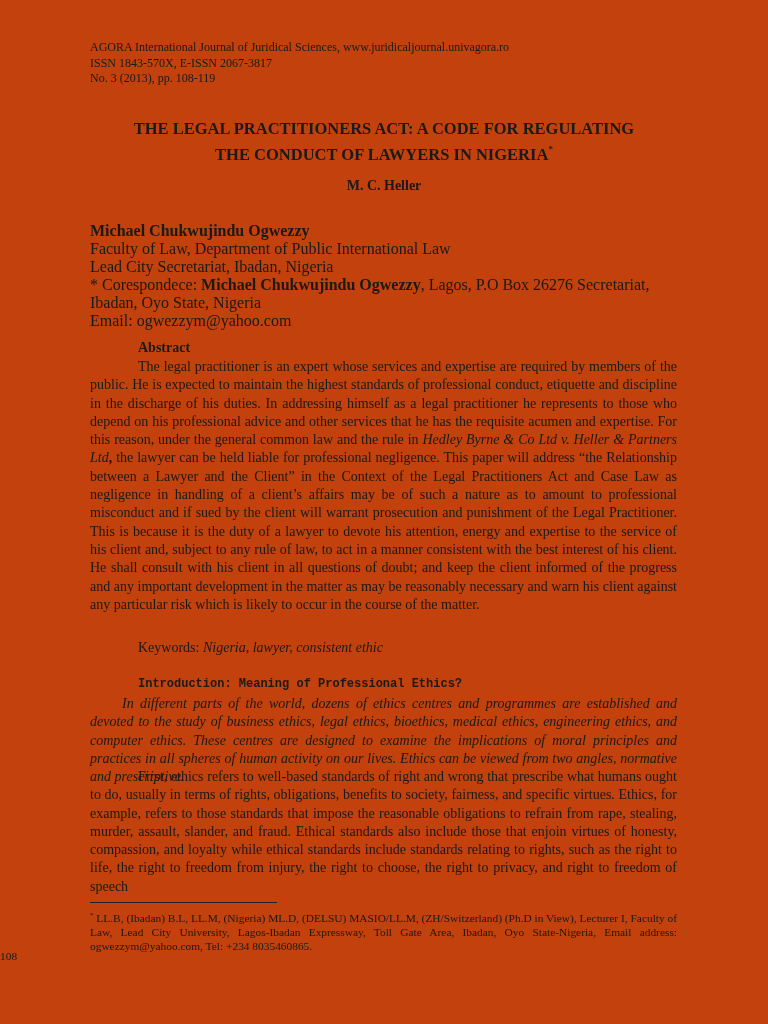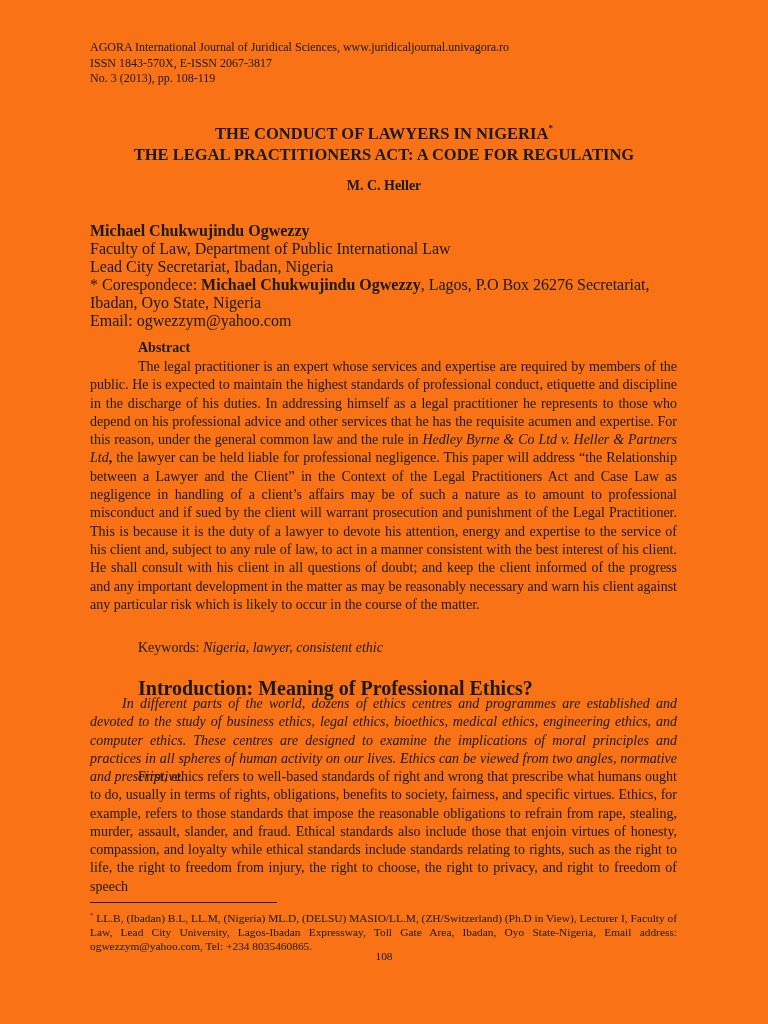--- a/index.html
+++ b/index.html
@@ -1,60 +1,60 @@
 <!DOCTYPE html>
 <html><head>
 <meta charset="utf-8">
 <style>
   html, body { margin: 0; padding: 0; background: #ffffff; }
   body {
     width: 768px; height: 1024px; overflow: hidden; position: relative;
     font-family: "Liberation Serif", "DejaVu Serif", serif;
     color: #1a1a1a;
   }
-  .page { position: absolute; left: 0; top: 0; width: 768px; height: 1024px; background: #f97316; }
+  .page { position: absolute; left: 0; top: 0; width: 768px; height: 1024px; background: #c2410c; }
   .abs { position: absolute; }
   .journal-header { left: 90px; top: 40px; font-size: 12px; line-height: 15.5px; }
   .title { left: 60px; width: 648px; top: 118px; text-align: center; font-weight: bold; font-size: 16.5px; line-height: 21px; }
   .title sup { font-size: 9px; vertical-align: 8px; font-weight: bold; }
   .byline { left: 60px; width: 648px; top: 178px; text-align: center; font-weight: bold; font-size: 14px; }
   .affil { left: 90px; top: 222px; font-size: 16px; line-height: 18px; width: 600px; }
   .affil .name { font-weight: bold; }
   .text-block { left: 90px; width: 587px; font-size: 14px; line-height: 18.3px; text-align: justify; }
   .abstract-head { left: 138px; top: 340px; font-size: 14px; font-weight: bold; }
   .abstract-body { top: 358px; }
   .indent { text-indent: 48px; }
   .keywords { left: 138px; top: 640px; font-size: 14px; }
   .keywords b { font-weight: normal; }
   .keywords i { font-style: italic; }
-  .intro-head { left: 138px; top: 677px; font-size: 20px; font-weight: bold; }
+  .intro-head { left: 138px; top: 677px; font-size: 12px; font-weight: bold; font-family: Liberation Mono, monospace; }
   .intro-italic { top: 695px; font-style: italic; }
   .intro-italic.indent2 { text-indent: 32px; }
   .para2 { top: 768px; }
   .rule { left: 90px; top: 902px; width: 187px; height: 1px; background: #222; }
   .footnote { left: 90px; top: 908px; width: 587px; font-size: 11.4px; line-height: 14px; text-align: justify; }
   .footnote sup { font-size: 7px; vertical-align: 5px; }
-  .page-number { left: 0; width: 768px; top: 950px; text-align: center; font-size: 11.4px; }
+  .page-number { left: 0; width: 768px; top: 950px; text-align: left; font-size: 11.4px; }
   em { font-style: italic; }
   strong { font-weight: bold; }
 </style>
 </head>
 <body>
 
 <div class="page">
 
   <div class="abs journal-header">
     <div>AGORA International Journal of Juridical Sciences, www.juridicaljournal.univagora.ro</div>
     <div>ISSN 1843-570X, E-ISSN 2067-3817</div>
     <div>No. 3 (2013), pp. 108-119</div>
   </div>
 
   <div class="abs title">
+    <div>THE LEGAL PRACTITIONERS ACT: A CODE FOR REGULATING</div>
     <div><span>THE CONDUCT OF LAWYERS IN NIGERIA</span><sup>*</sup></div>
-    <div>THE LEGAL PRACTITIONERS ACT: A CODE FOR REGULATING</div>
   </div>
 
   <div class="abs byline">M. C. Heller</div>
 
   <div class="abs affil">
     <div class="name">Michael Chukwujindu Ogwezzy</div>
     <div>Faculty of Law, Department of Public International Law</div>
     <div>Lead City Secretariat, Ibadan, Nigeria</div>
     <div><span>* Corespondece: </span><strong>Michael Chukwujindu Ogwezzy</strong><span>, Lagos, P.O Box 26276 Secretariat,</span></div>
     <div>Ibadan, Oyo State, Nigeria</div>

